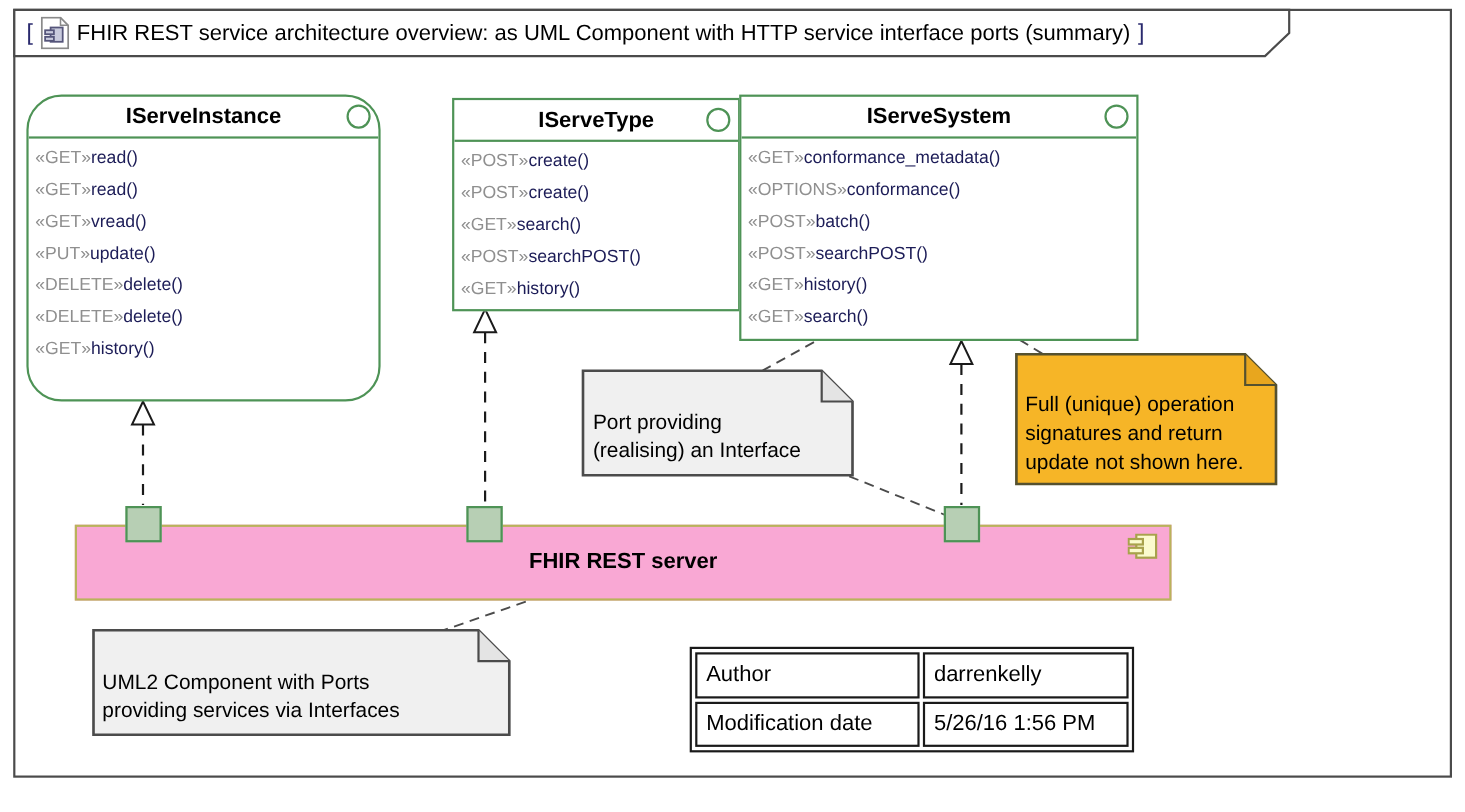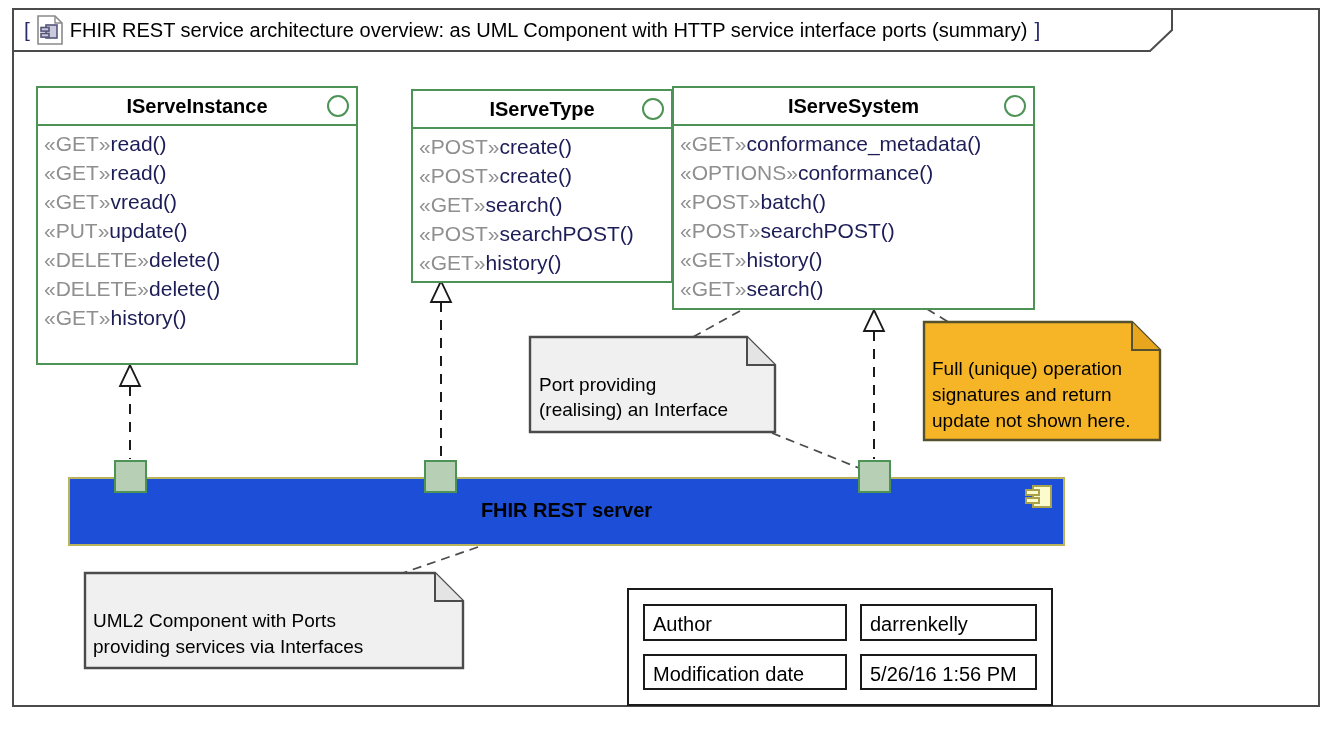--- a/index.html
+++ b/index.html
@@ -1,38 +1,38 @@
 <!DOCTYPE html>
 <html><head>
 <meta charset="utf-8">
 <style>
   html,body{margin:0;padding:0;background:#ffffff;}
   .canvas{position:relative;width:1332px;height:738px;background:#ffffff;overflow:hidden;
           font-family:"Liberation Sans",sans-serif;}
   .layer{position:absolute;left:0;top:0;z-index:2;}
-  .comp{position:absolute;left:68px;top:477px;width:993px;height:65px;background:#1d4ed8;
+  .comp{position:absolute;left:68px;top:477px;width:993px;height:65px;background:#f9a8d4;
         border:2px solid #b9b35b;z-index:1;}
   .comp-label{position:absolute;left:0;top:20px;width:100%;text-align:center;font-weight:bold;
         font-size:20px;color:#000;}
   .comp-icon{position:absolute;right:10px;top:6px;}
   .port{position:absolute;width:29px;height:29px;background:#b7cfb4;border:2px solid #4e9356;z-index:3;}
   .iface{position:absolute;background:#fff;border:2px solid #4e9356;z-index:3;overflow:hidden;}
   .iface-header{position:relative;height:36px;line-height:36px;border-bottom:2px solid #4e9356;
         text-align:center;font-weight:bold;font-size:20px;color:#000;}
   .iface-ball{position:absolute;right:6px;top:6px;}
   .iface-body{padding:3px 4px 0 6px;}
-  .method{font-size:21px;line-height:29px;white-space:nowrap;}
+  .method{font-size:16px;line-height:29px;white-space:nowrap;}
   .st{color:#8f8f8f;}
   .mn{color:#1c1c57;}
   .titlebar{position:absolute;left:24px;top:13px;height:34px;display:flex;align-items:center;
         gap:7px;z-index:3;font-size:20px;color:#000;}
   .bracket{color:#2a2a6e;font-size:21px;}
   .note-text{position:absolute;z-index:3;font-size:19px;line-height:25px;color:#000;white-space:pre-line;}
   .proptable{position:absolute;left:627px;top:588px;width:394px;height:86px;border:2px solid #1a1a1a;
-        background:#fff;padding:14px;display:grid;grid-template-columns:204px 1fr;gap:13px;z-index:3;}
+        background:#fff;padding:3px;display:grid;grid-template-columns:204px 1fr;gap:3px;z-index:3;}
   .cell{border:2px solid #1a1a1a;background:#fff;font-size:20px;line-height:36px;padding-left:8px;
         white-space:nowrap;overflow:hidden;}
 </style>
 </head>
 <body>
 
 <div class="canvas">
 
   <div class="comp">
     <div class="comp-label">FHIR REST server</div>
@@ -78,21 +78,21 @@
       <path d="M1,1 H18 L25,8 V29 H1 Z" fill="#ffffff" stroke="#8a8a8a" stroke-width="1.6"></path>
       <path d="M18,1 V8 H25" fill="none" stroke="#8a8a8a" stroke-width="1.4"></path>
       <rect x="9" y="10" width="11" height="13" fill="#c9cbdd" stroke="#55557a" stroke-width="1.6"></rect>
       <rect x="4" y="12.5" width="8" height="3.6" fill="#c9cbdd" stroke="#55557a" stroke-width="1.6"></rect>
       <rect x="4" y="18.5" width="8" height="3.6" fill="#c9cbdd" stroke="#55557a" stroke-width="1.6"></rect>
     </svg>
     <span>FHIR REST service architecture overview: as UML Component with HTTP service interface ports (summary)</span>
     <span class="bracket">]</span>
   </div>
 
-  <div class="iface" style="left:36px;top:86px;width:318px;height:275px;">
+  <div class="iface" style="left:24px;top:86px;width:318px;height:275px;border-radius:32px;">
     <div class="iface-header">
       <span>IServeInstance</span>
       <svg class="iface-ball" width="24" height="24" viewBox="0 0 24 24">
         <circle cx="12" cy="12" r="10" fill="#ffffff" stroke="#4e9356" stroke-width="2"></circle>
         </svg>
     </div>
     <div class="iface-body">
       <div class="method"><span class="st">«GET»</span><span class="mn">read()</span></div>
       <div class="method"><span class="st">«GET»</span><span class="mn">read()</span></div>
       <div class="method"><span class="st">«GET»</span><span class="mn">vread()</span></div>

